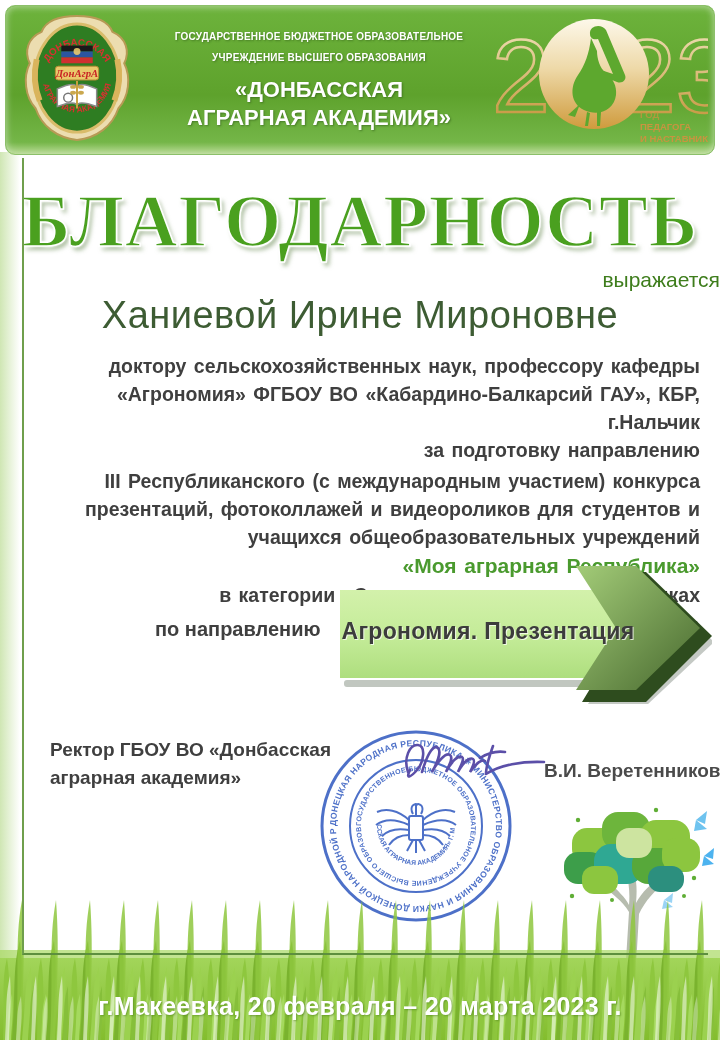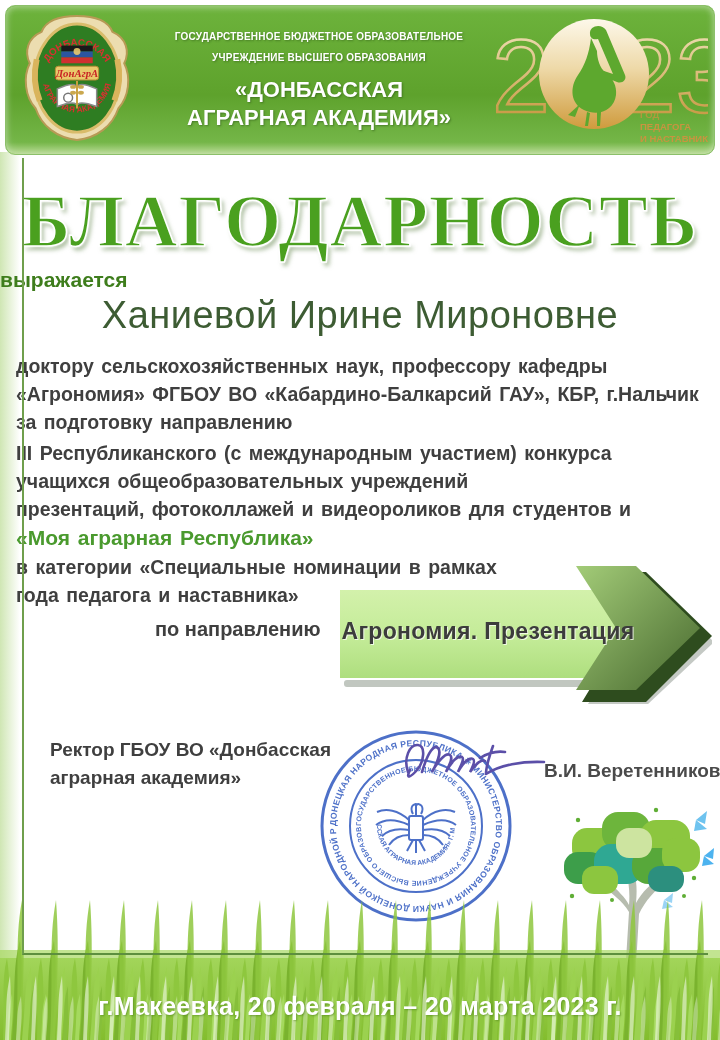--- a/index.html
+++ b/index.html
@@ -23,27 +23,27 @@
   .left-wash{position:absolute;left:0;top:152px;width:20px;height:806px;z-index:1;
     background:linear-gradient(90deg,rgba(168,210,118,.55),rgba(255,255,255,0));}
   .frame{position:absolute;left:22px;top:158px;width:684px;height:795px;z-index:4;
     border-left:2px solid #6f9f4c;border-bottom:2px solid #5d8f3e;pointer-events:none;}
 
   
   .title{position:absolute;left:0;right:0;top:168px;text-align:center;z-index:2;
     font-family:"Liberation Serif",serif;font-weight:bold;font-size:73px;letter-spacing:1px;
     color:#4aa01f;-webkit-text-stroke:1.5px #ffffff;
     text-shadow:0 0 3px #fff,0 0 3px #fff,3px 4px 4px rgba(120,150,100,.6);margin-top:12px;}
-  .subtitle{position:absolute;left:0;right:0;top:268px;text-align:left;z-index:2;
-    font-size:21px;font-weight:bold;color:#3e7d1c;}
+  .subtitle{position:absolute;left:0;right:0;top:268px;text-align:right;z-index:2;
+    font-size:21px;font-weight:normal;color:#3e7d1c;}
   .recipient{position:absolute;left:0;right:0;top:294px;text-align:center;z-index:2;
     font-size:38px;font-weight:400;color:#3d5c33;letter-spacing:.5px;}
 
   
-  .body-text{position:absolute;left:16px;right:20px;top:352px;text-align:left;z-index:2;
+  .body-text{position:absolute;left:34px;right:20px;top:352px;text-align:right;z-index:2;
     font-size:19.5px;font-weight:bold;color:#3f3f3f;line-height:28px;word-spacing:2px;}
   .contest{font-size:21px;font-weight:bold;color:#4a9a2e;line-height:30px;}
   .category{font-size:19.5px;font-weight:bold;color:#3f3f3f;line-height:28px;}
 
   
   .direction-label{position:absolute;left:155px;top:618px;z-index:2;
     font-size:20px;font-weight:bold;color:#3f3f3f;}
   .arrow-svg{position:absolute;left:330px;top:566px;z-index:2;}
   .direction-value{position:absolute;left:340px;top:618px;width:296px;text-align:center;z-index:3;
     font-size:23px;font-weight:bold;color:#3c3c3c;letter-spacing:.3px;
@@ -161,22 +161,22 @@
 
   <div class="title">БЛАГОДАРНОСТЬ</div>
   <div class="subtitle">выражается</div>
   <div class="recipient">Ханиевой Ирине Мироновне</div>
 
   <div class="body-text">
     <div>доктору сельскохозяйственных наук, профессору кафедры</div>
     <div>«Агрономия» ФГБОУ ВО «Кабардино-Балкарсий ГАУ», КБР, г.Нальчик</div>
     <div>за подготовку направлению</div>
     <div style="margin-top:3px">III Республиканского (с международным участием) конкурса</div>
+    <div>презентаций, фотоколлажей и видеороликов для студентов и</div>
     <div>учащихся общеобразовательных учреждений</div>
-    <div>презентаций, фотоколлажей и видеороликов для студентов и</div>
     <div class="contest">«Моя аграрная Республика»</div>
     <div class="category">в категории «Специальные номинации в рамках</div>
     <div class="category">года педагога и наставника»</div>
   </div>
 
   <div class="direction-label">по направлению</div>
   <svg class="arrow-svg" width="382" height="144" viewBox="0 0 382 144">
     <defs>
       <linearGradient id="abody" x1="0" y1="0" x2="0" y2="1">
         <stop offset="0" stop-color="#d3f1ab"></stop>

